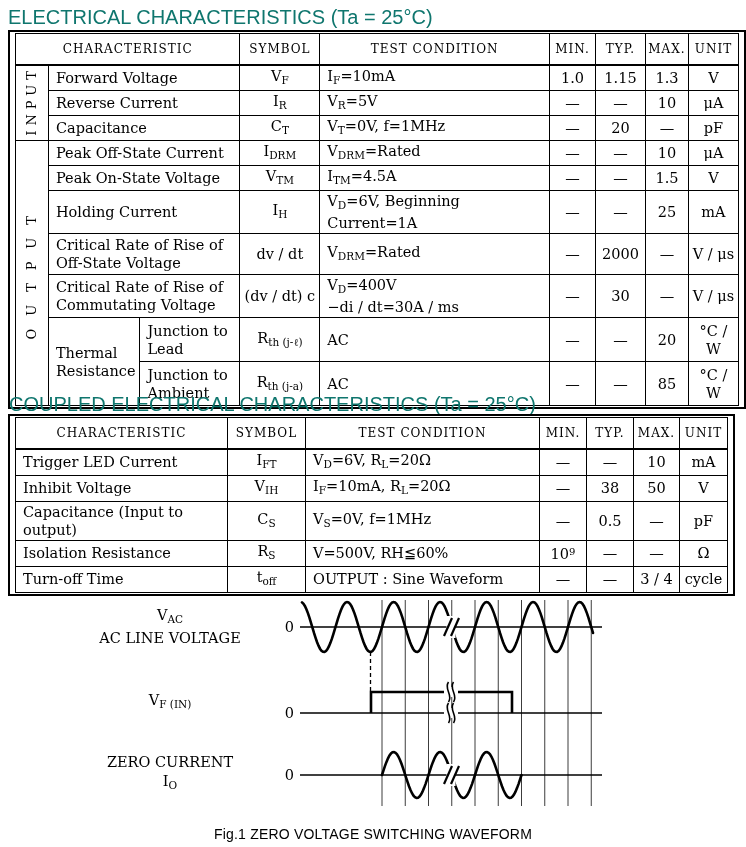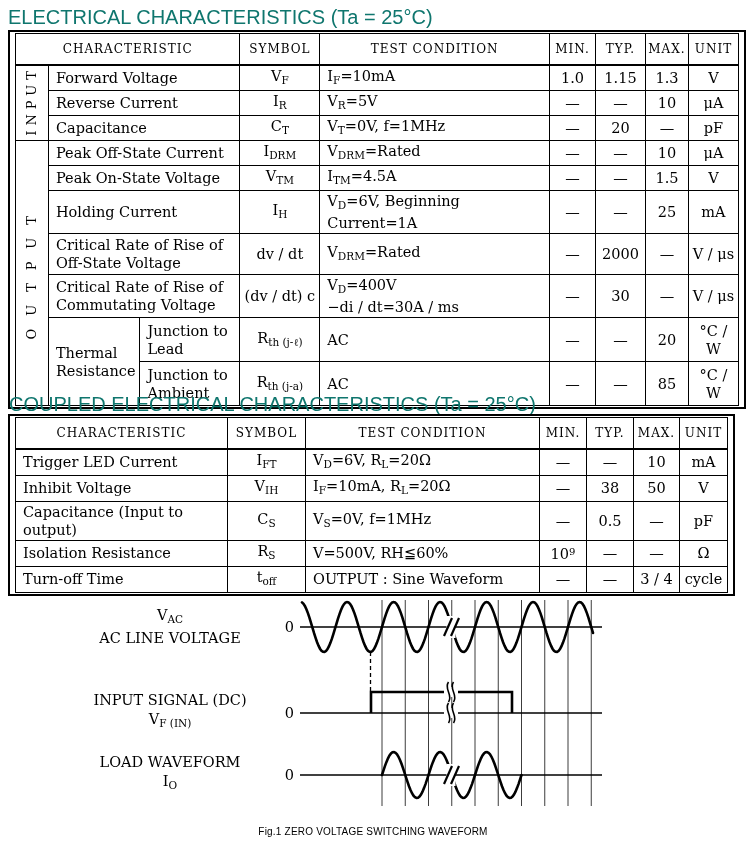--- a/index.html
+++ b/index.html
@@ -29,21 +29,21 @@
          font-size:13px;letter-spacing:5px;line-height:normal;}
   .vl{letter-spacing:13px;}
   sub{font-size:10.5px;vertical-align:-3px;letter-spacing:0;}
   sup{font-size:10px;vertical-align:4px;letter-spacing:0;}
 
   #wave{position:absolute;left:0;top:578px;}
   .wlabel{position:absolute;left:70px;width:200px;text-align:center;
           font-size:14.5px;line-height:19px;white-space:nowrap;}
   .wzero{position:absolute;left:266px;width:28px;text-align:right;font-size:14.5px;}
   .wcaption{position:absolute;left:0;top:826px;width:746px;text-align:center;
-            font-family:"Liberation Sans",sans-serif;font-size:10px;letter-spacing:0.2px;}
+            font-family:"Liberation Sans",sans-serif;font-size:14px;letter-spacing:0.2px;}
 </style>
 </head>
 <body>
 
 <div class="page">
 
   <div class="sec-title" id="title1">ELECTRICAL CHARACTERISTICS (Ta = 25°C)</div>
 
   <div class="tframe" id="frame1">
     <table class="dt" id="table1">
@@ -273,25 +273,24 @@
       <path d="M453.5,125 C448.5,132 458.5,138 453.5,145" stroke="#000" stroke-width="1.6" fill="none"></path>
     </svg>
 
   <div class="wlabel" style="top:606px">
     <div>V<sub>AC</sub></div>
     <div>AC LINE VOLTAGE</div>
   </div>
   <div class="wzero" style="top:619px">0</div>
 
   <div class="wlabel" style="top:691px">
-    <div>INPUT SIGNAL (DC)</div>
     <div>V<sub>F (IN)</sub></div>
   </div>
   <div class="wzero" style="top:705px">0</div>
 
   <div class="wlabel" style="top:753px">
-    <div>LOAD WAVEFORM</div>
+    <div>ZERO CURRENT</div>
     <div>I<sub>O</sub></div>
   </div>
   <div class="wzero" style="top:767px">0</div>
 
   <div class="wcaption">Fig.1  ZERO VOLTAGE SWITCHING WAVEFORM</div>
 </div>
 
 </body></html>

